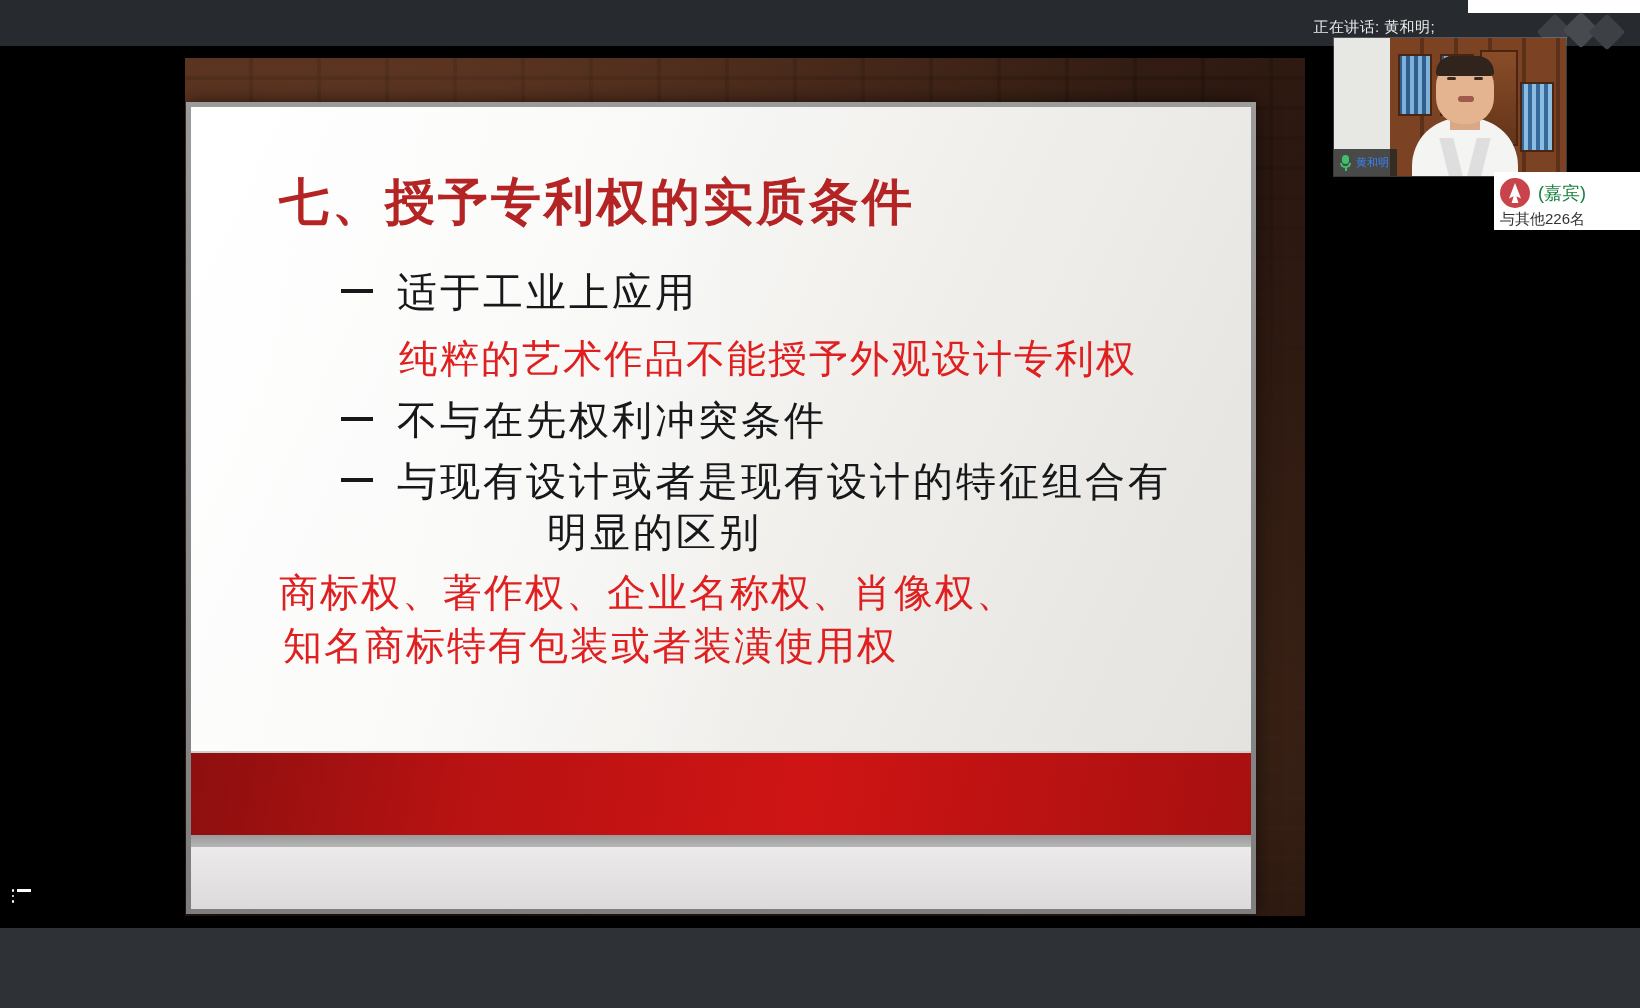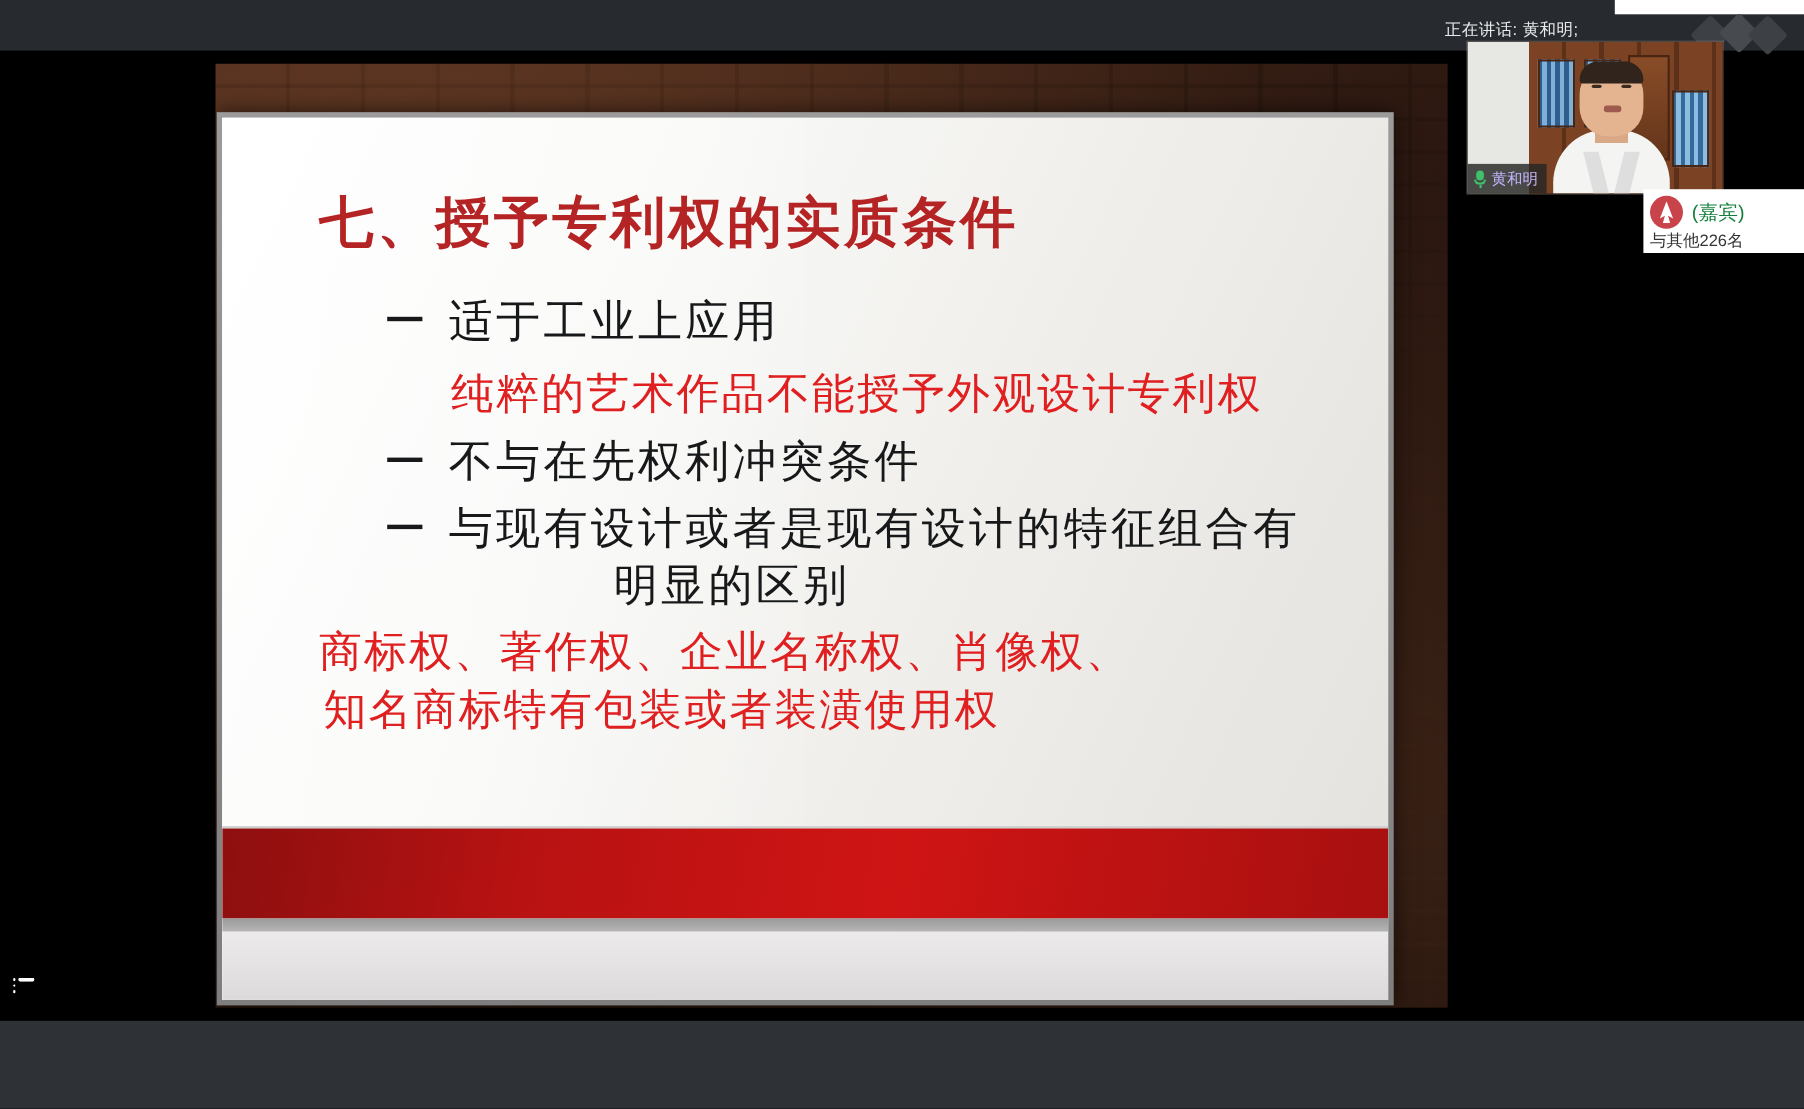--- a/index.html
+++ b/index.html
@@ -31,21 +31,21 @@
   .chev.c{ left:52px; top:2px; transform:rotate(45deg); border-radius:3px; background:#3d4146; }
 
   
   .stage{
     position:absolute; left:0; top:46px; width:1640px; height:882px;
     background:#000; overflow:hidden; z-index:2;
   }
 
   
   .slide-photo{
-    position:absolute; left:196px; top:12px; width:1120px; height:858px;
+    position:absolute; left:185px; top:12px; width:1120px; height:858px;
     background:
       radial-gradient(ellipse at 20% 18%, rgba(120,70,45,.55), rgba(0,0,0,0) 60%),
       radial-gradient(ellipse at 85% 80%, rgba(95,55,35,.5), rgba(0,0,0,0) 62%),
       repeating-linear-gradient(0deg,#3a211400 0px,#3a211400 26px,#20120b55 26px,#20120b55 30px),
       repeating-linear-gradient(90deg,#53301d00 0px,#53301d00 64px,#1a0f0855 64px,#1a0f0855 68px),
       linear-gradient(145deg,#4b2b1a,#2a1710 55%,#150b07);
     overflow:hidden;
   }
 
   
@@ -184,21 +184,21 @@
   }
   .mic-ico .cap{
     position:absolute; left:3px; top:1px; width:7px; height:9px;
     background:#3ec16a; border-radius:4px;
   }
   .mic-ico .arc{
     position:absolute; left:1px; top:9px; width:11px; height:5px;
     border:2px solid #3ec16a; border-top:none; border-radius:0 0 7px 7px;
   }
   .mic-ico .stem{ position:absolute; left:5.5px; top:14px; width:2px; height:3px; background:#3ec16a; }
-  .vt-name{ color:#c4b5fd; font-size:14px; white-space:nowrap; }
+  .vt-name{ color:#3b82f6; font-size:11px; white-space:nowrap; }
 
   
   .part-card{
     position:absolute; left:1494px; top:172px; width:146px; height:58px;
     background:#fff; z-index:11; overflow:hidden;
   }
   .part-row{ position:absolute; left:6px; top:6px; display:flex; align-items:center; gap:8px; }
   .avatar{
     width:30px; height:30px; border-radius:50%;
     background:#c8444a; position:relative; overflow:hidden; flex:none;

